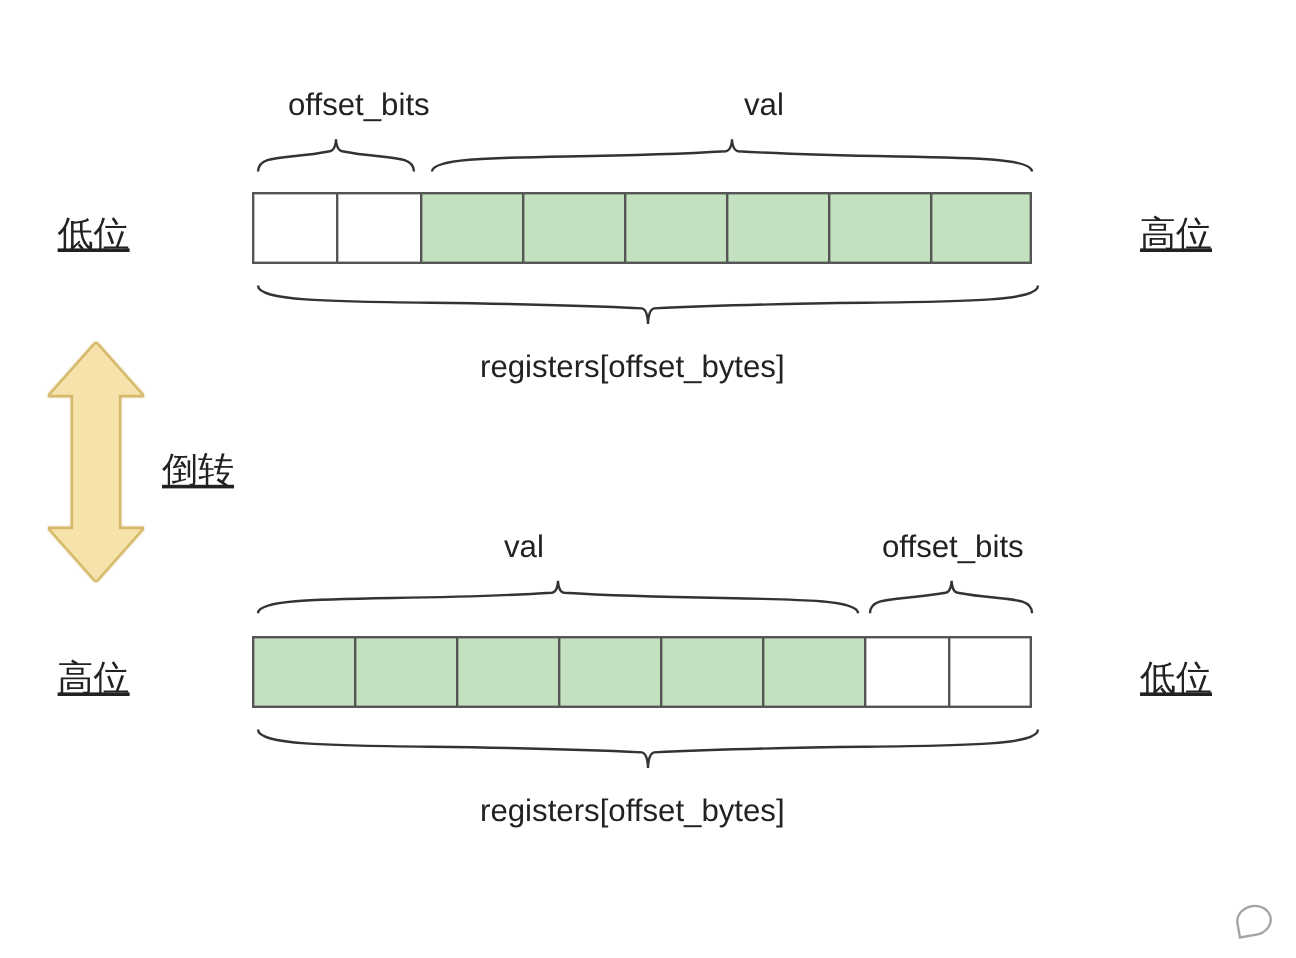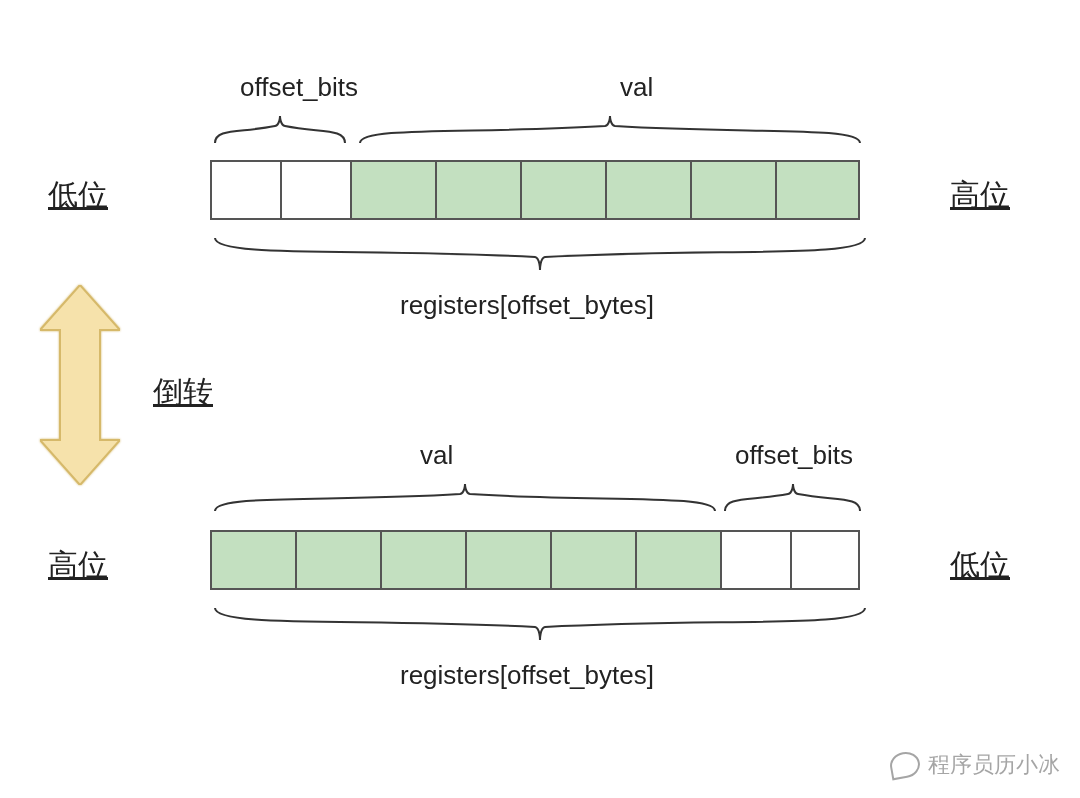--- a/index.html
+++ b/index.html
@@ -93,21 +93,21 @@
 <svg style="position:absolute; left:210px; top:233px;" width="660" height="45">
   <path d="M5,5 C5,25 150,15 325,24 C330,25 330,37 330,37 C330,37 330,25 335,24 C510,15 655,25 655,5" fill="none" stroke="#333" stroke-width="2"></path>
 </svg>
 <div class="label" style="left:400px; top:290px;">registers[offset_bytes]</div>
 
 <div class="arrow">
   <svg width="80" height="200">
     <polygon points="40,0 80,45 60,45 60,155 80,155 40,200 0,155 20,155 20,45 0,45"></polygon>
   </svg>
 </div>
-<div class="label biglabel" style="left:153px; top:372px;">倒转</div>
+<div class="label biglabel" style="left:135px; top:372px;">倒转</div>
 
 <div class="label" style="left:420px; top:440px;">val</div>
 <div class="label" style="left:735px; top:440px;">offset_bits</div>
 
 <svg style="position:absolute; left:210px; top:476px;" width="510" height="40">
   <path d="M5,35 C5,18 120,26 250,18 C255,17 255,8 255,8 C255,8 255,17 260,18 C390,26 505,18 505,35" fill="none" stroke="#333" stroke-width="2"></path>
 </svg>
 <svg style="position:absolute; left:720px; top:476px;" width="145" height="40">
   <path d="M5,35 C5,20 30,25 68,18 C73,17 73,8 73,8 C73,8 73,17 78,18 C115,25 140,20 140,35" fill="none" stroke="#333" stroke-width="2"></path>
 </svg>
@@ -126,14 +126,13 @@
 <div class="label biglabel" style="left:48px; top:545px;">高位</div>
 <div class="label biglabel" style="left:950px; top:545px;">低位</div>
 
 <svg style="position:absolute; left:210px; top:603px;" width="660" height="45">
   <path d="M5,5 C5,25 150,15 325,24 C330,25 330,37 330,37 C330,37 330,25 335,24 C510,15 655,25 655,5" fill="none" stroke="#333" stroke-width="2"></path>
 </svg>
 <div class="label" style="left:400px; top:660px;">registers[offset_bytes]</div>
 
 <div class="watermark">
   <span class="bubble"></span>
-  <span>程序员历小冰</span>
 </div>
 
 </body></html>

